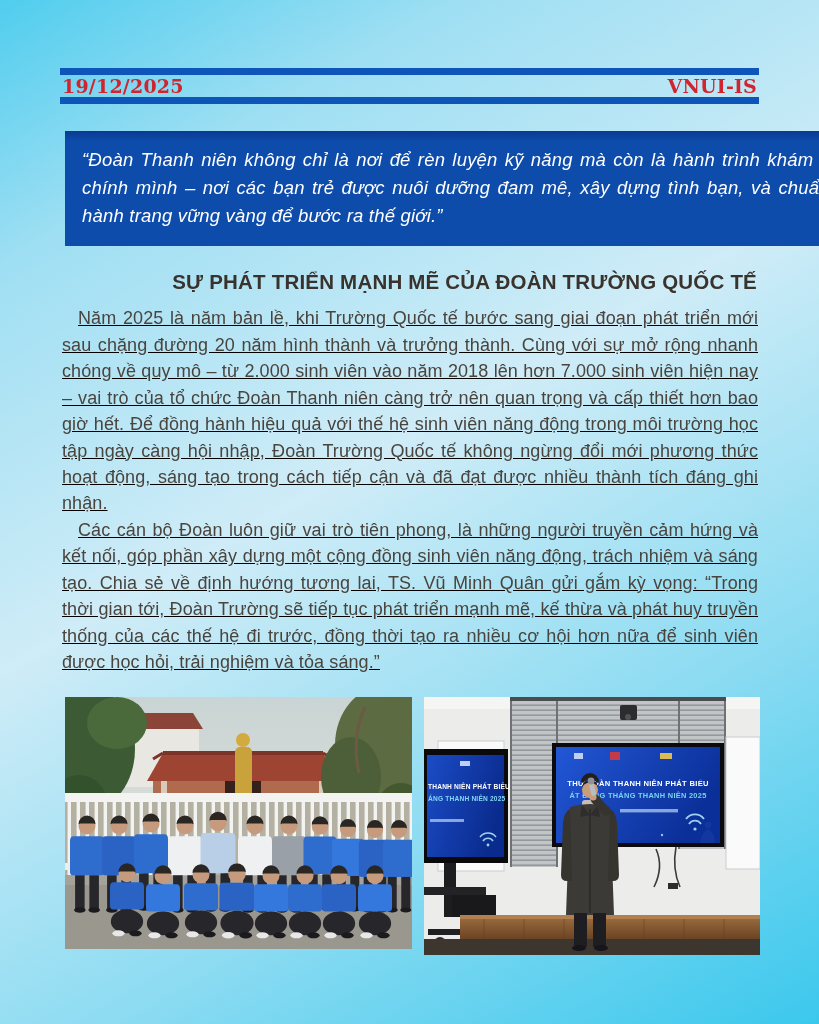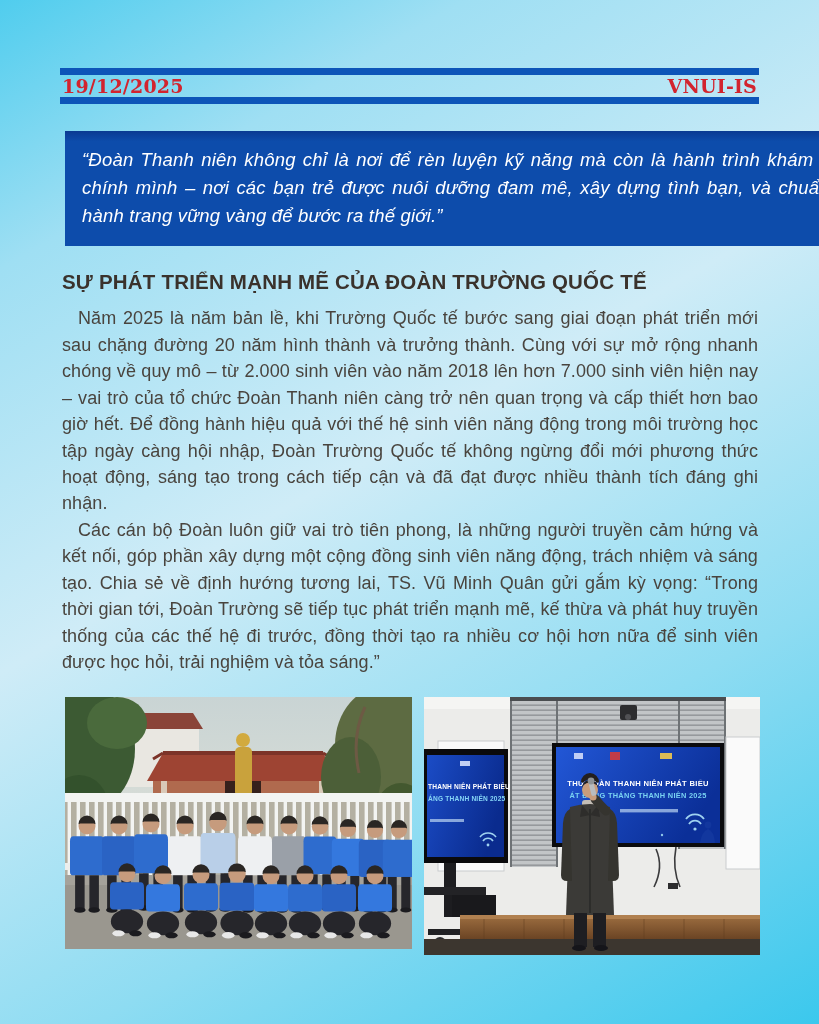--- a/index.html
+++ b/index.html
@@ -18,24 +18,24 @@
   .quote-box {
     margin:27px 74px 0 65px; width:788px;
     background:linear-gradient(180deg,#0a3a92 0%,#0d4cab 9%,#0d4cab 100%);
     padding:15px 1px 17px 17px;
   }
   .quote-text {
     color:#ffffff; font-style:italic; font-size:18.5px; line-height:1.5;
     text-align:justify; letter-spacing:0.2px;
   }
   .article-title {
-    margin:24px 62px 4px 62px; text-align:left;
+    margin:24px 62px 4px 62px; text-align:right;
     font-size:20.5px; font-weight:bold; color:#3a322c; letter-spacing:0.2px;
   }
-  .article-body { margin:11px 61px 0 62px; width:696px; }
+  .article-body { margin:11px 61px 0 62px; width:696px;text-decoration:underline; }
   .article-body p {
     font-size:18px; line-height:1.47; color:#49443e; text-align:justify;
     text-indent:16px; letter-spacing:0.1px;
   }
   .photos { margin:21px 59px 0 65px; display:flex; gap:12px; align-items:flex-start; }
   .photo { display:block; }
   svg text { font-family:"Liberation Sans", sans-serif; }
 </style>
 </head>
 <body>

